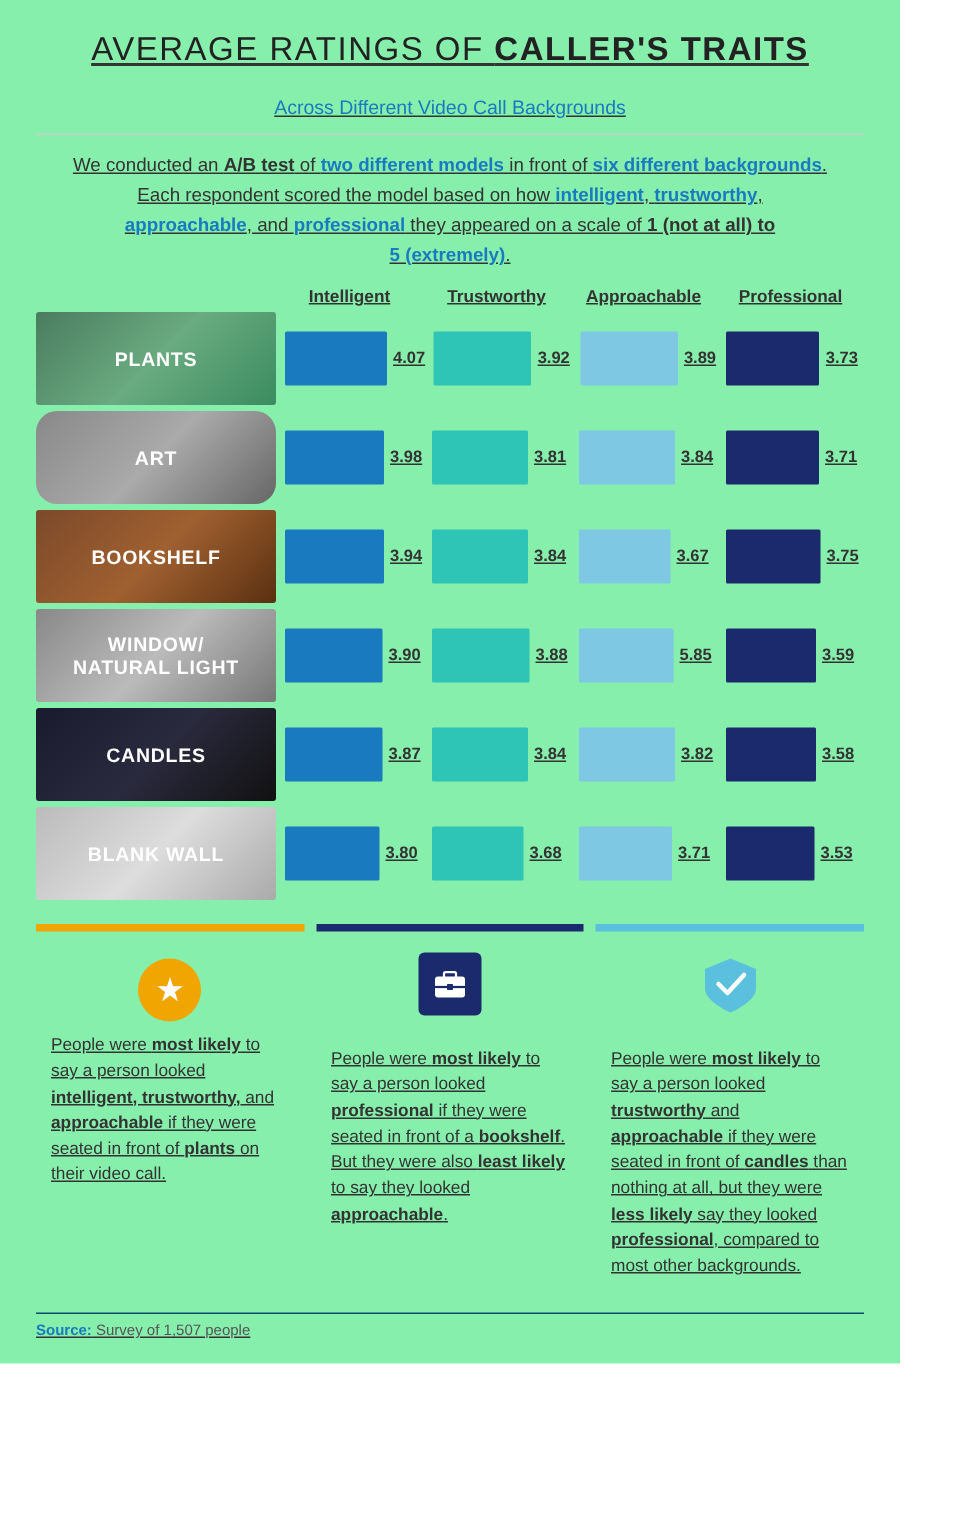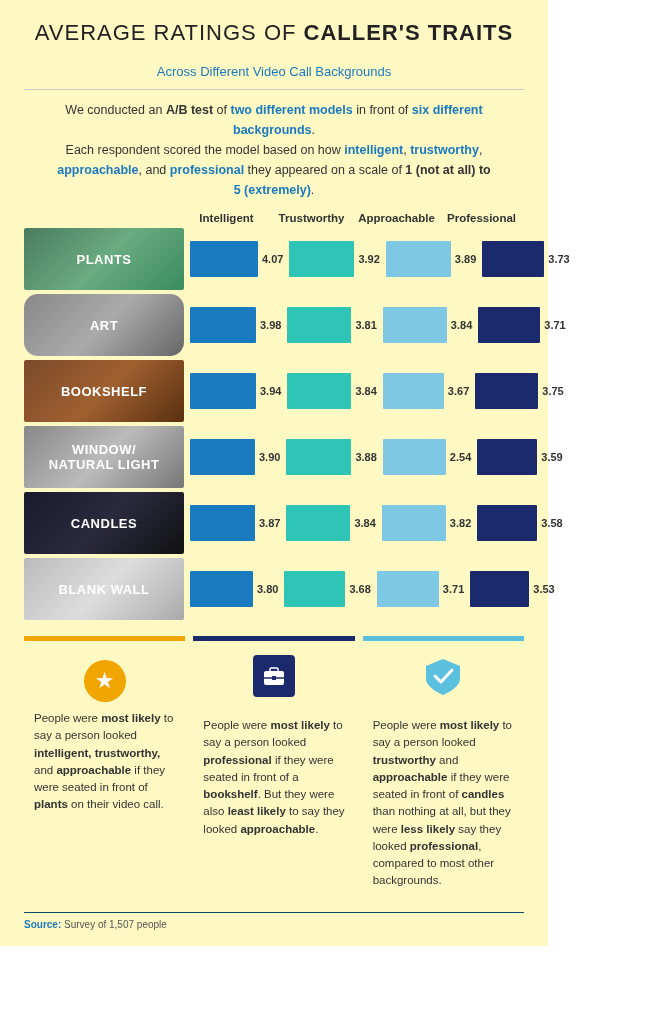--- a/index.html
+++ b/index.html
@@ -4,23 +4,24 @@
   <style>
     * { box-sizing: border-box; margin: 0; padding: 0; }
     body {
       font-family: 'Arial', sans-serif;
       background: #fff;
       width: 648px;
       min-height: 1024px;
       color: #333;
     }
     .container {
-      width: 548px;
-      background: #fef9c3;
+      width: 600px;
+      background: #86efac;
       padding: 20px 24px 16px 24px;
+      text-decoration: underline;
     }
     .title-section {
       text-align: center;
       margin-bottom: 6px;
     }
     .main-title {
       font-size: 22px;
       font-weight: 400;
       letter-spacing: 1px;
       color: #222;
@@ -274,21 +275,21 @@
             <div class="bar-group">
               <div class="bar bar-intelligent" style="width: 65px;"></div>
               <span class="bar-value">3.90</span>
             </div>
             <div class="bar-group">
               <div class="bar bar-trustworthy" style="width: 65px;"></div>
               <span class="bar-value">3.88</span>
             </div>
             <div class="bar-group">
               <div class="bar bar-approachable" style="width: 63px;"></div>
-              <span class="bar-value">2.54</span>
+              <span class="bar-value">5.85</span>
             </div>
             <div class="bar-group">
               <div class="bar bar-professional" style="width: 60px;"></div>
               <span class="bar-value">3.59</span>
             </div>
           </div>
         </div>
         <div class="chart-row">
           <div class="row-label bg-candles">
             <div class="row-label-text" style="white-space: pre-line;">CANDLES</div>

